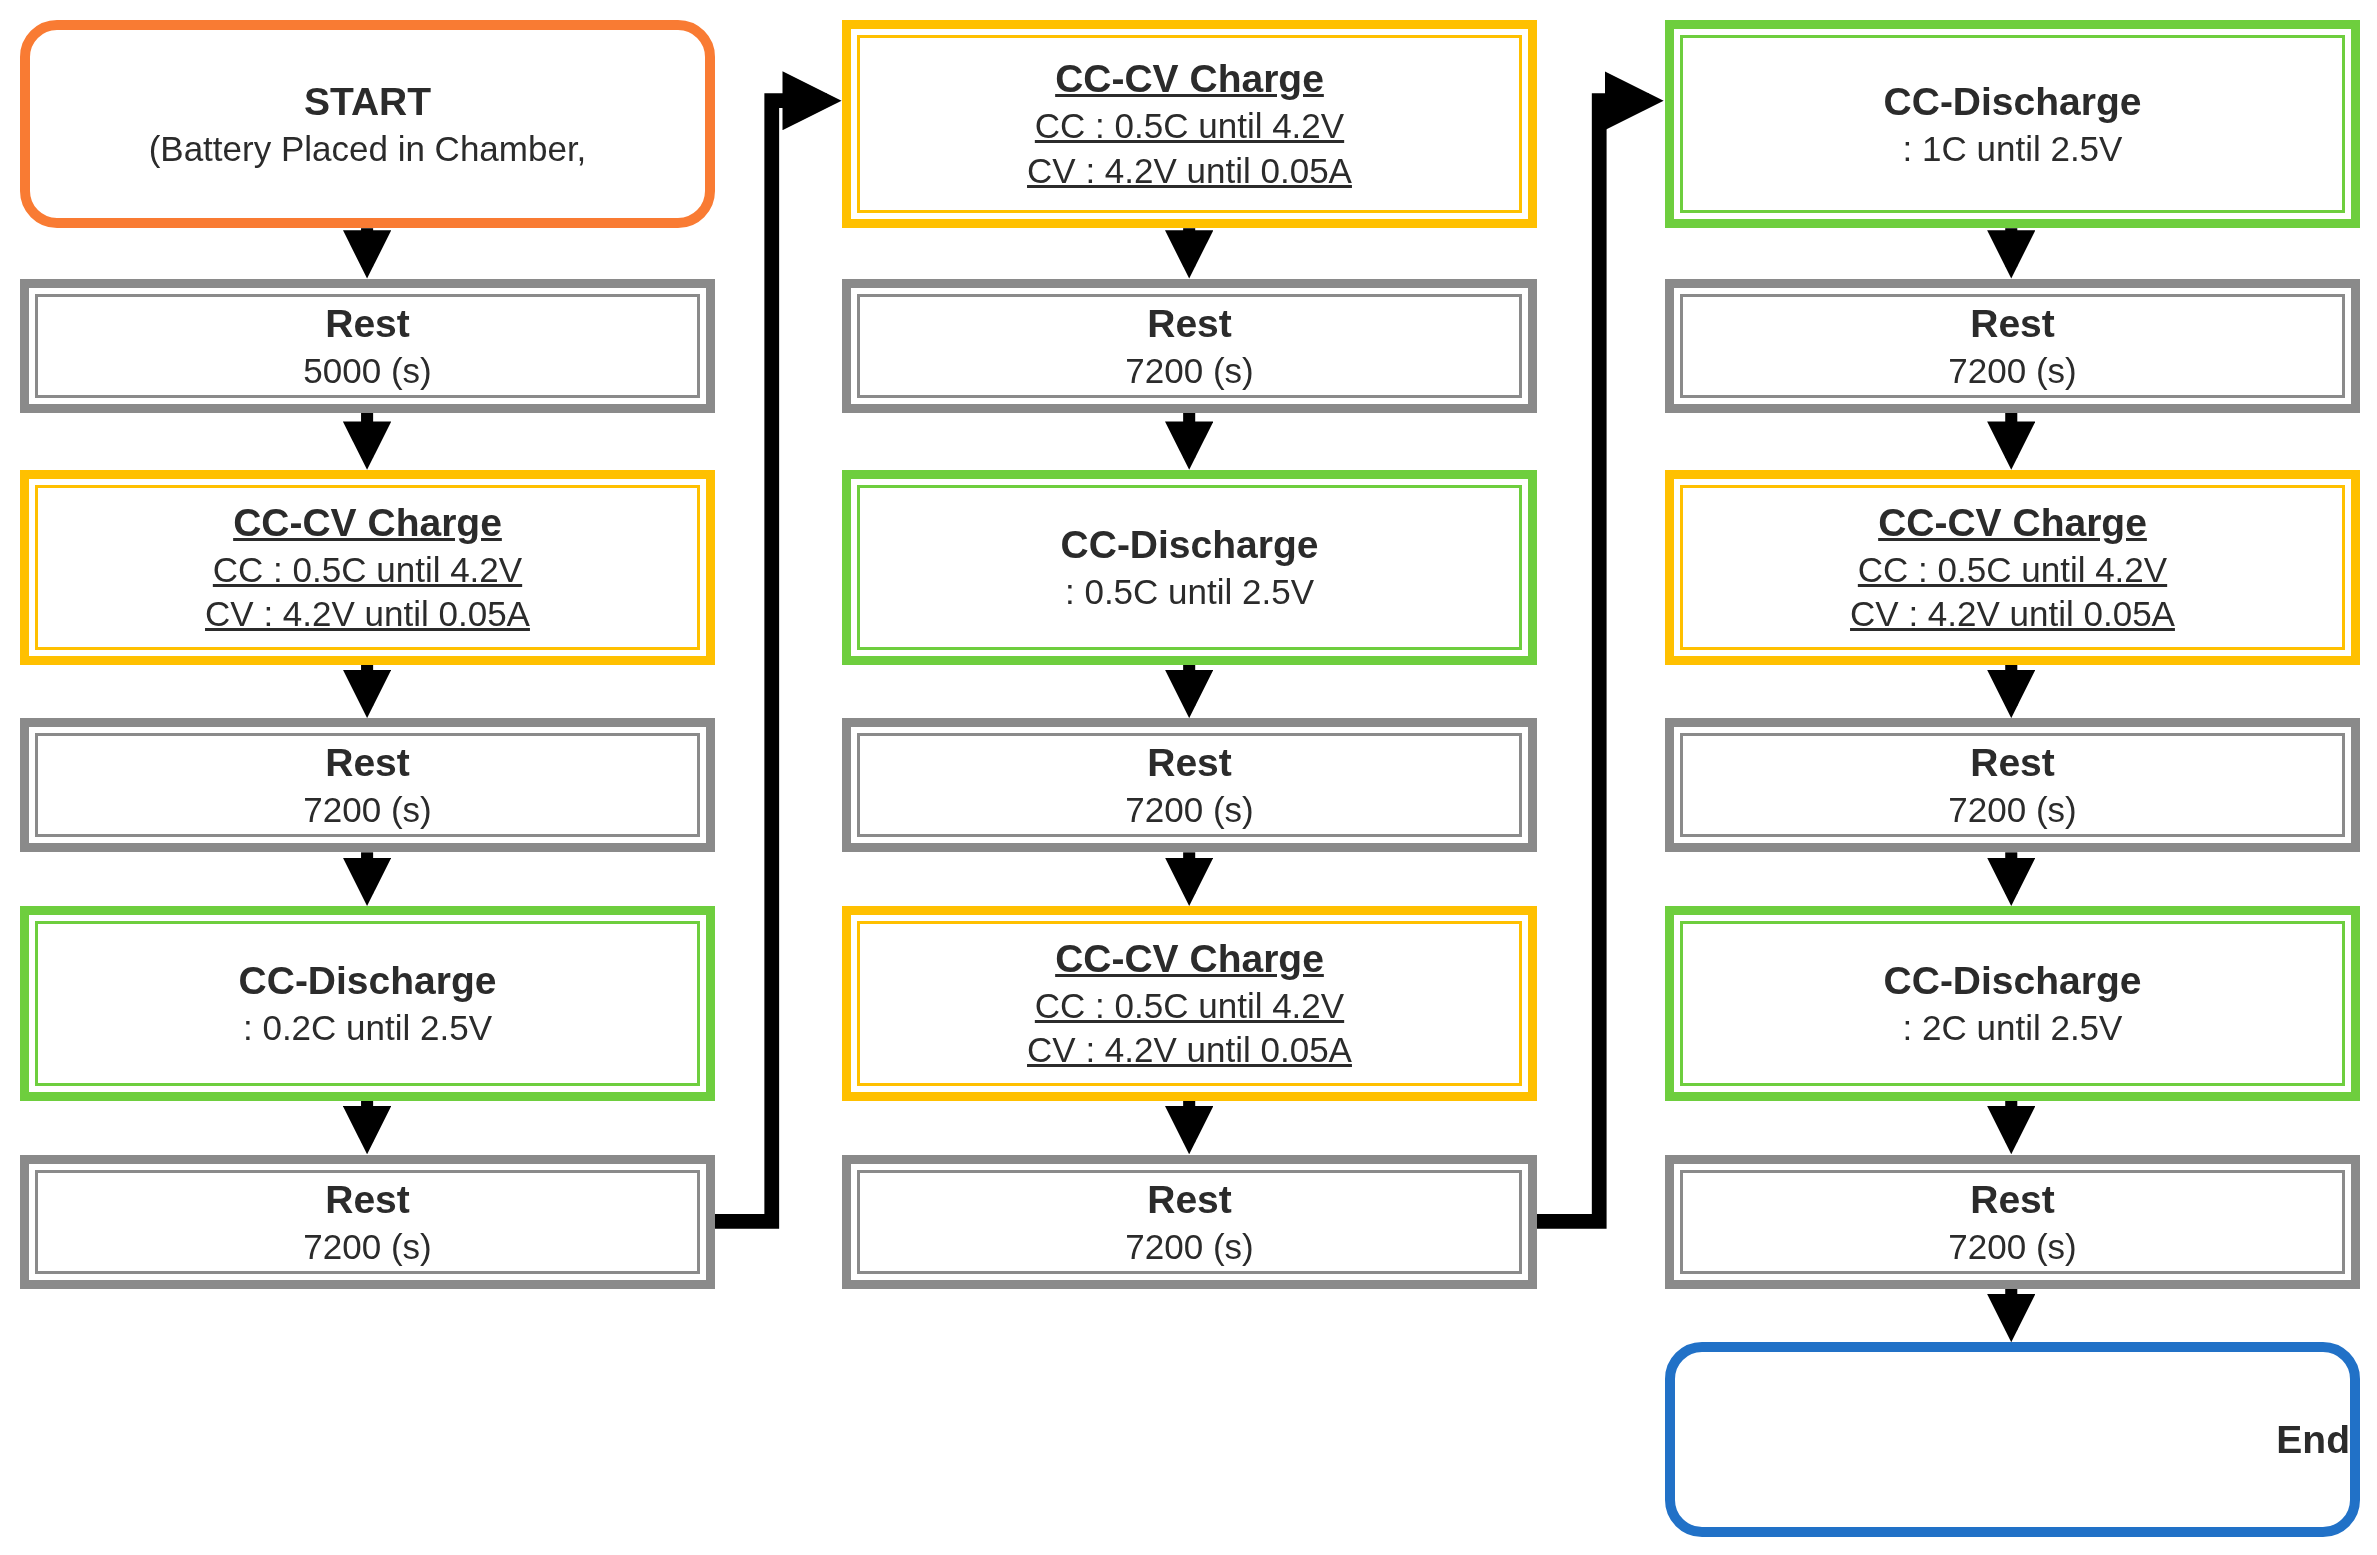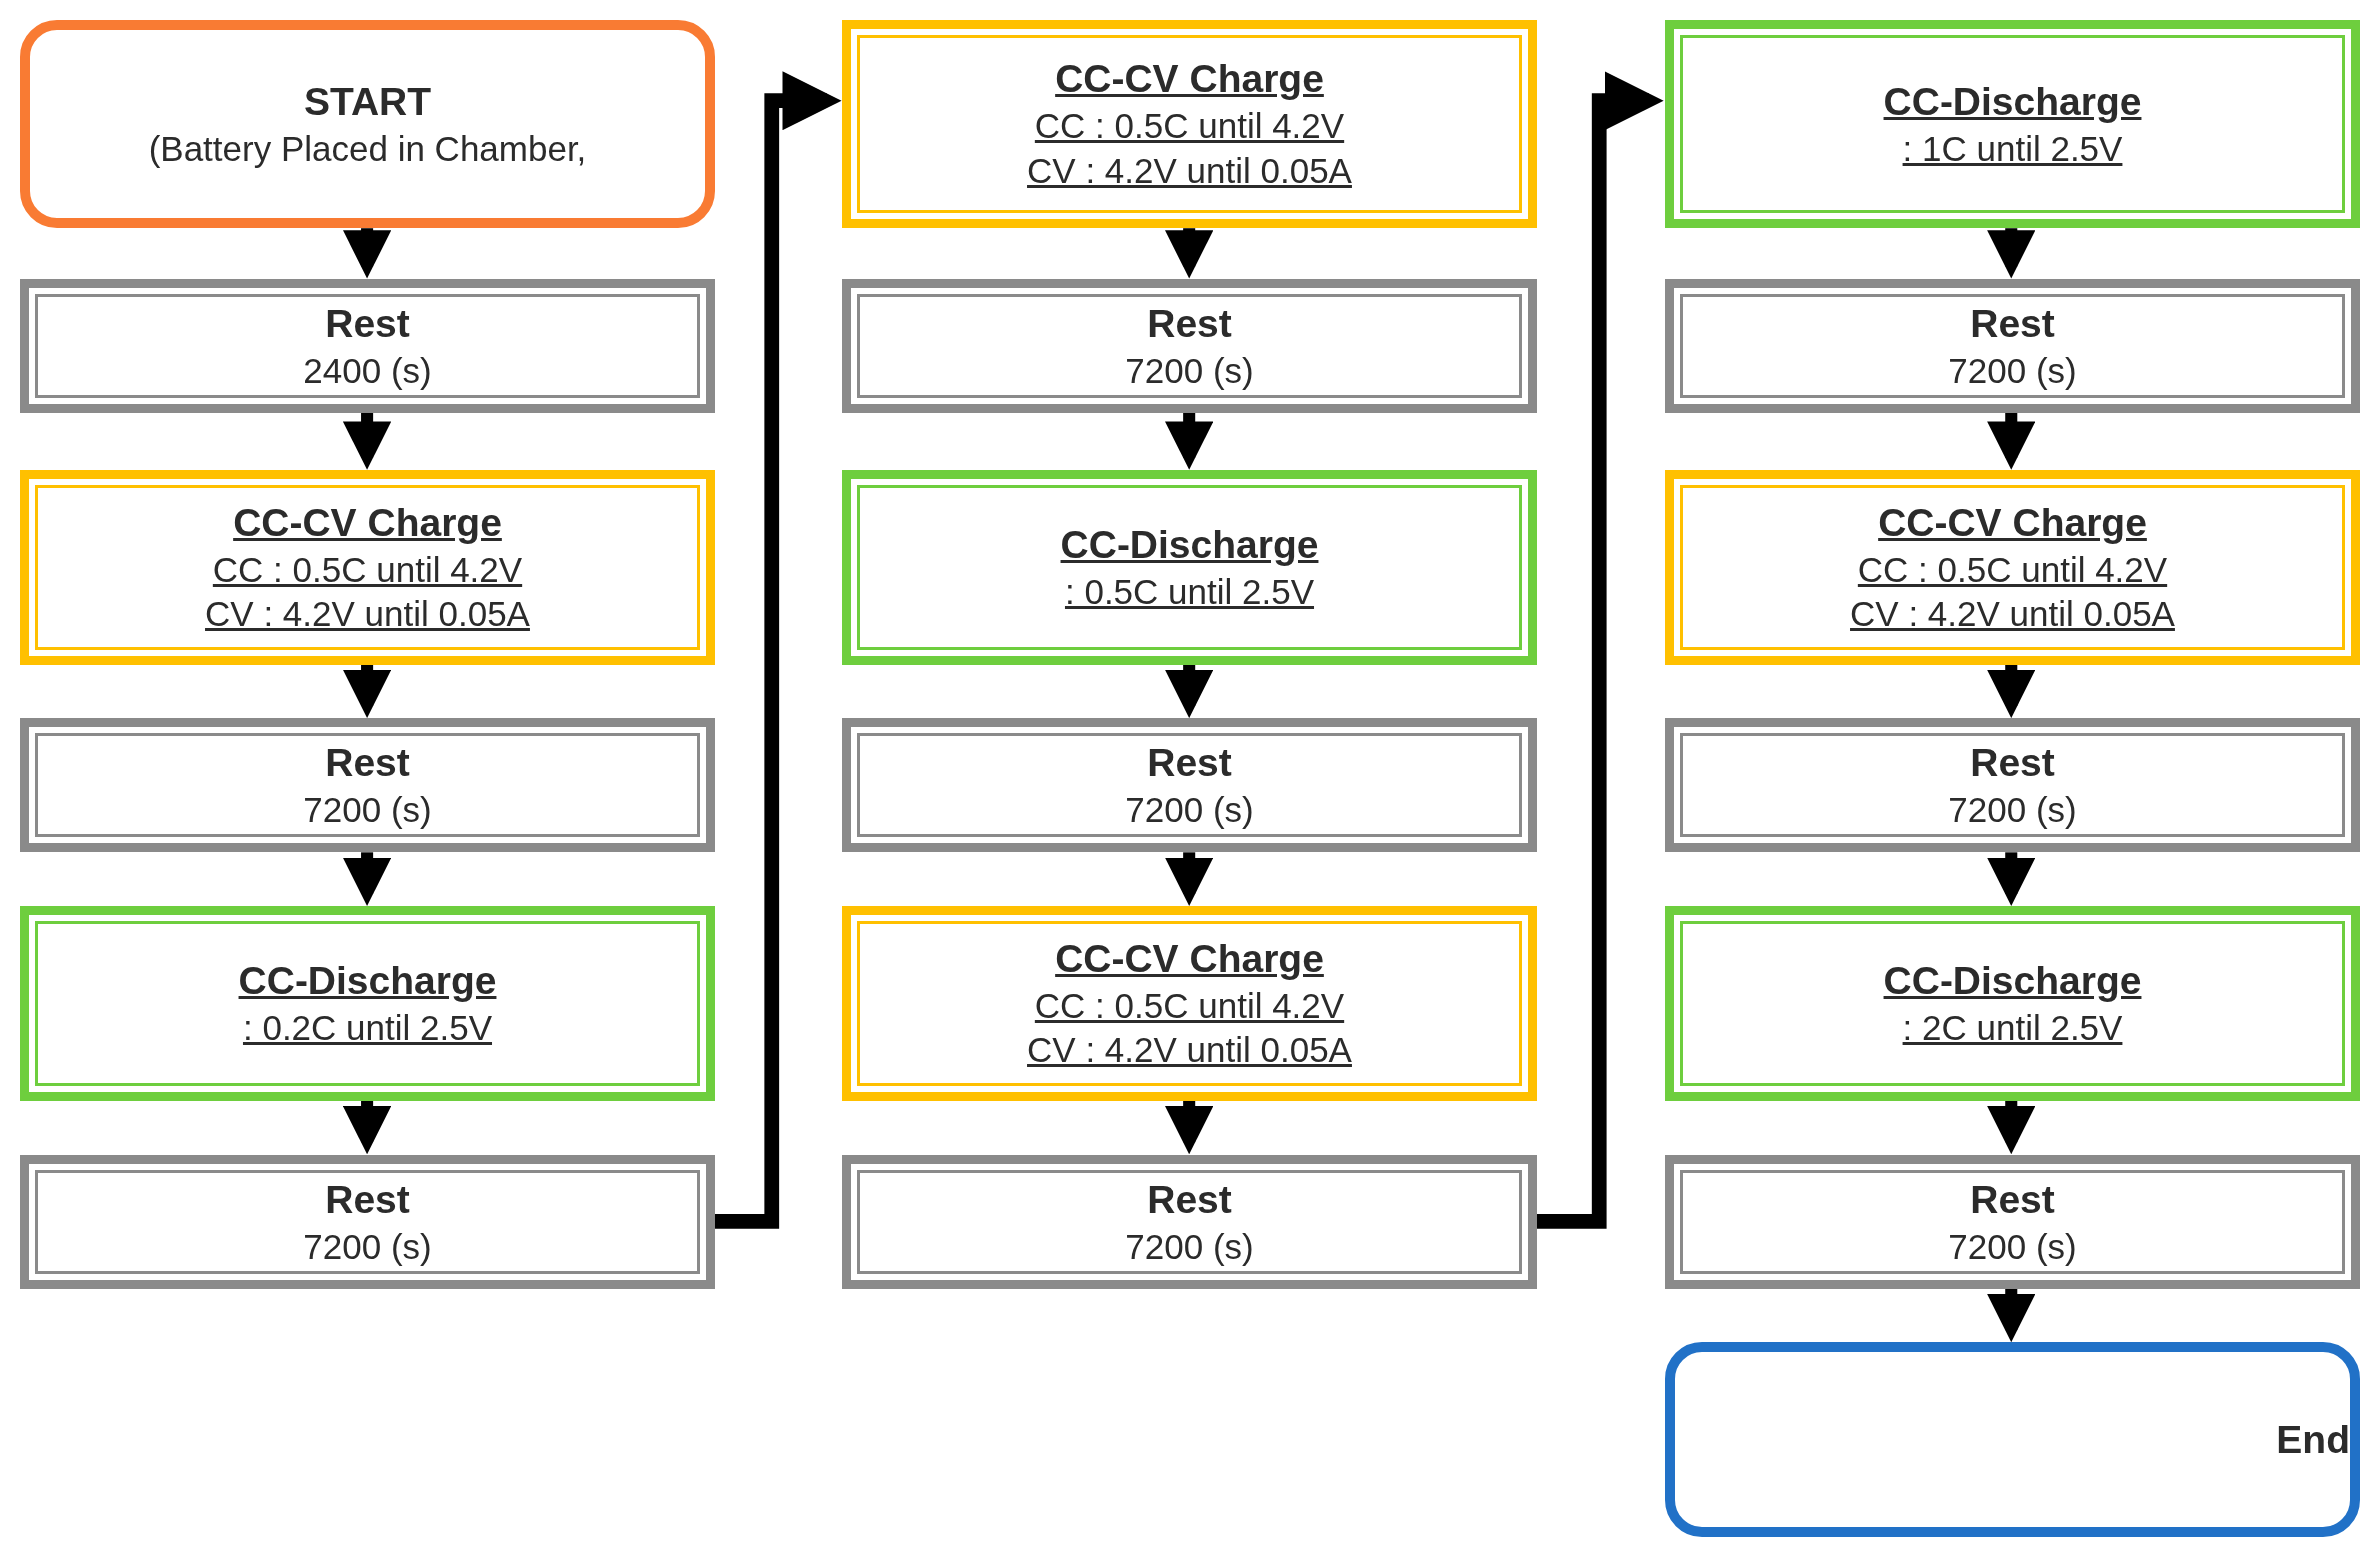--- a/index.html
+++ b/index.html
@@ -34,21 +34,21 @@
   .b-rest{border:9.4px solid var(--gray);}
   .b-charge{border:9.4px solid var(--yellow);}
   .b-discharge{border:9.4px solid var(--green);}
   .inner{
     flex:1;margin:6px;border:3.4px solid;
     display:flex;flex-direction:column;align-items:center;justify-content:center;
     text-align:center;
   }
   .b-rest .inner{border-color:var(--gray);text-align:right;}
   .b-charge .inner{border-color:var(--yellow);text-decoration:underline;}
-  .b-discharge .inner{border-color:var(--green);text-decoration:underline;}
+  .b-discharge .inner{border-color:var(--green);}
   .rounded{
     flex-direction:column;align-items:center;justify-content:center;
     text-align:center;border-radius:37px;
   }
   .b-start{border:10.7px solid var(--orange);}
   .b-end{border:10.7px solid var(--blue);align-items:flex-end;}
   .title{font-weight:bold;font-size:39px;line-height:1.28;color:var(--text);}
   .line{font-size:35px;line-height:1.28;color:var(--text);}
 </style>
 </head>
@@ -88,21 +88,21 @@
   </svg>
 
   <div class="col c1">
     <div class="box rounded b-start r1">
       <div class="title">START</div>
       <div class="line">(Battery Placed in Chamber,</div>
     </div>
     <div class="box b-rest r2">
       <div class="inner">
         <div class="title">Rest</div>
-        <div class="line">2400 (s)</div>
+        <div class="line">5000 (s)</div>
       </div>
     </div>
     <div class="box b-charge r3">
       <div class="inner">
         <div class="title">CC-CV Charge</div>
         <div class="line">CC : 0.5C until 4.2V</div>
         <div class="line">CV : 4.2V until 0.05A</div>
       </div>
     </div>
     <div class="box b-rest r4">

